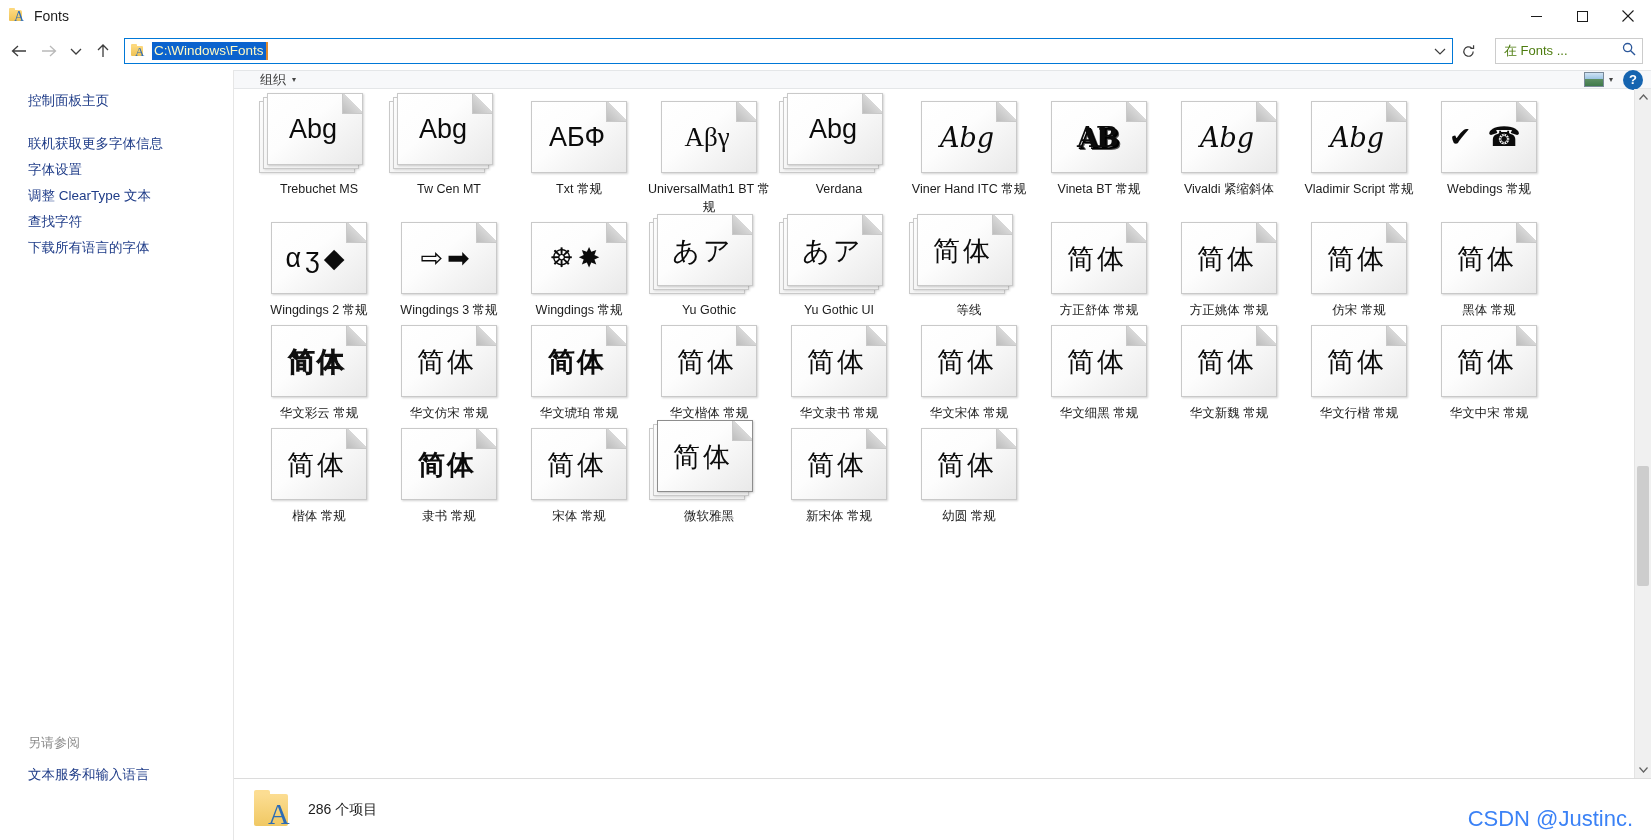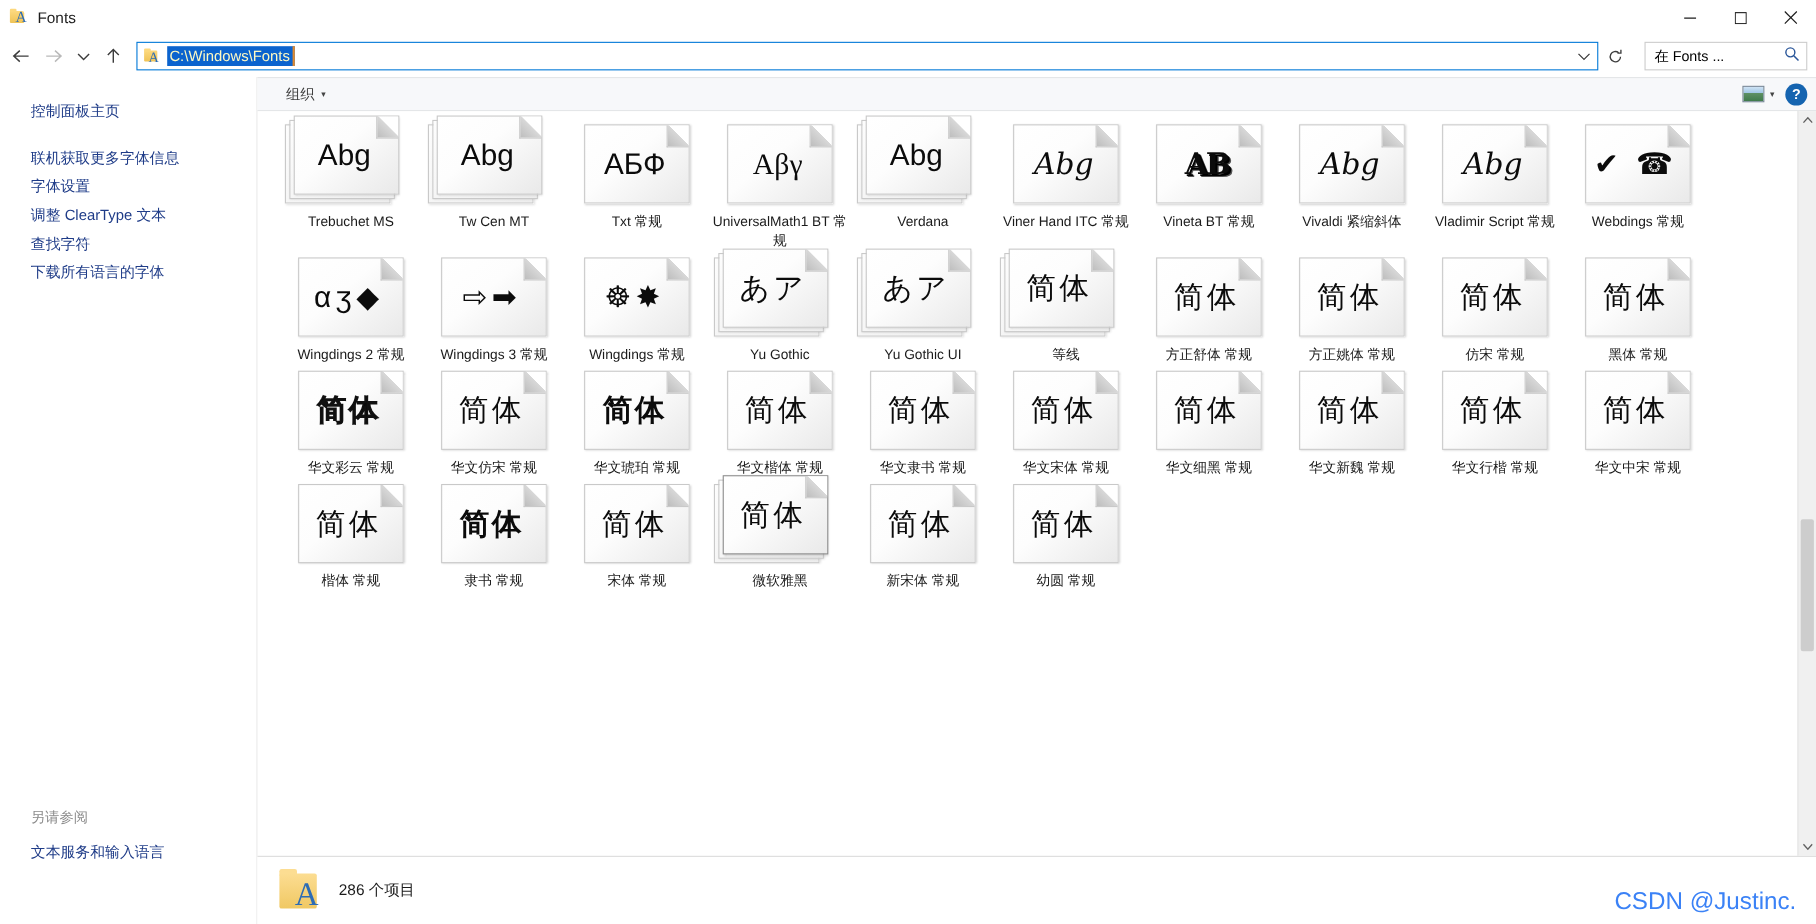--- a/index.html
+++ b/index.html
@@ -109,21 +109,21 @@
     width: 26px; height: 26px; margin-left: 2px;
     display: flex; align-items: center; justify-content: center;
     color: #3d3d3d;
   }
   .searchbox {
     width: 148px; height: 26px; margin-left: 14px;
     border: 1px solid #cccccc; background: #fff;
     display: flex; align-items: center; justify-content: space-between;
     padding: 0 6px 0 8px;
   }
-  .searchbox .ph { font-size: 13px; color: #000000; white-space: nowrap;}
+  .searchbox .ph { font-size: 13px; color: #4d7c0f; white-space: nowrap;}
   .searchbox .mag { color: #2b579a; }
 
   
   .body {
     display: flex;
     height: calc(840px - 32px - 38px);
   }
   .sidebar {
     width: 233px;
     background: #ffffff;
@@ -159,21 +159,21 @@
   .content-header {
     padding: 18px 0 14px 30px;
   }
   .content-header h1 {
     margin: 0;
     font-size: 18px;
     font-weight: 400;
     color: #1f3c88;
   }
   .toolbar {
-    height: 31px;
+    height: 19px;
     background: #f7f8fa;
     border-top: 1px solid #e4e6e8;
     border-bottom: 1px solid #e4e6e8;
     display: flex; align-items: center;
     padding: 0 8px 0 18px;
   }
   .tool-item {
     font-size: 13px; color: #3c3c3c;
     padding: 2px 8px;
     display: flex; align-items: center; gap: 6px;

